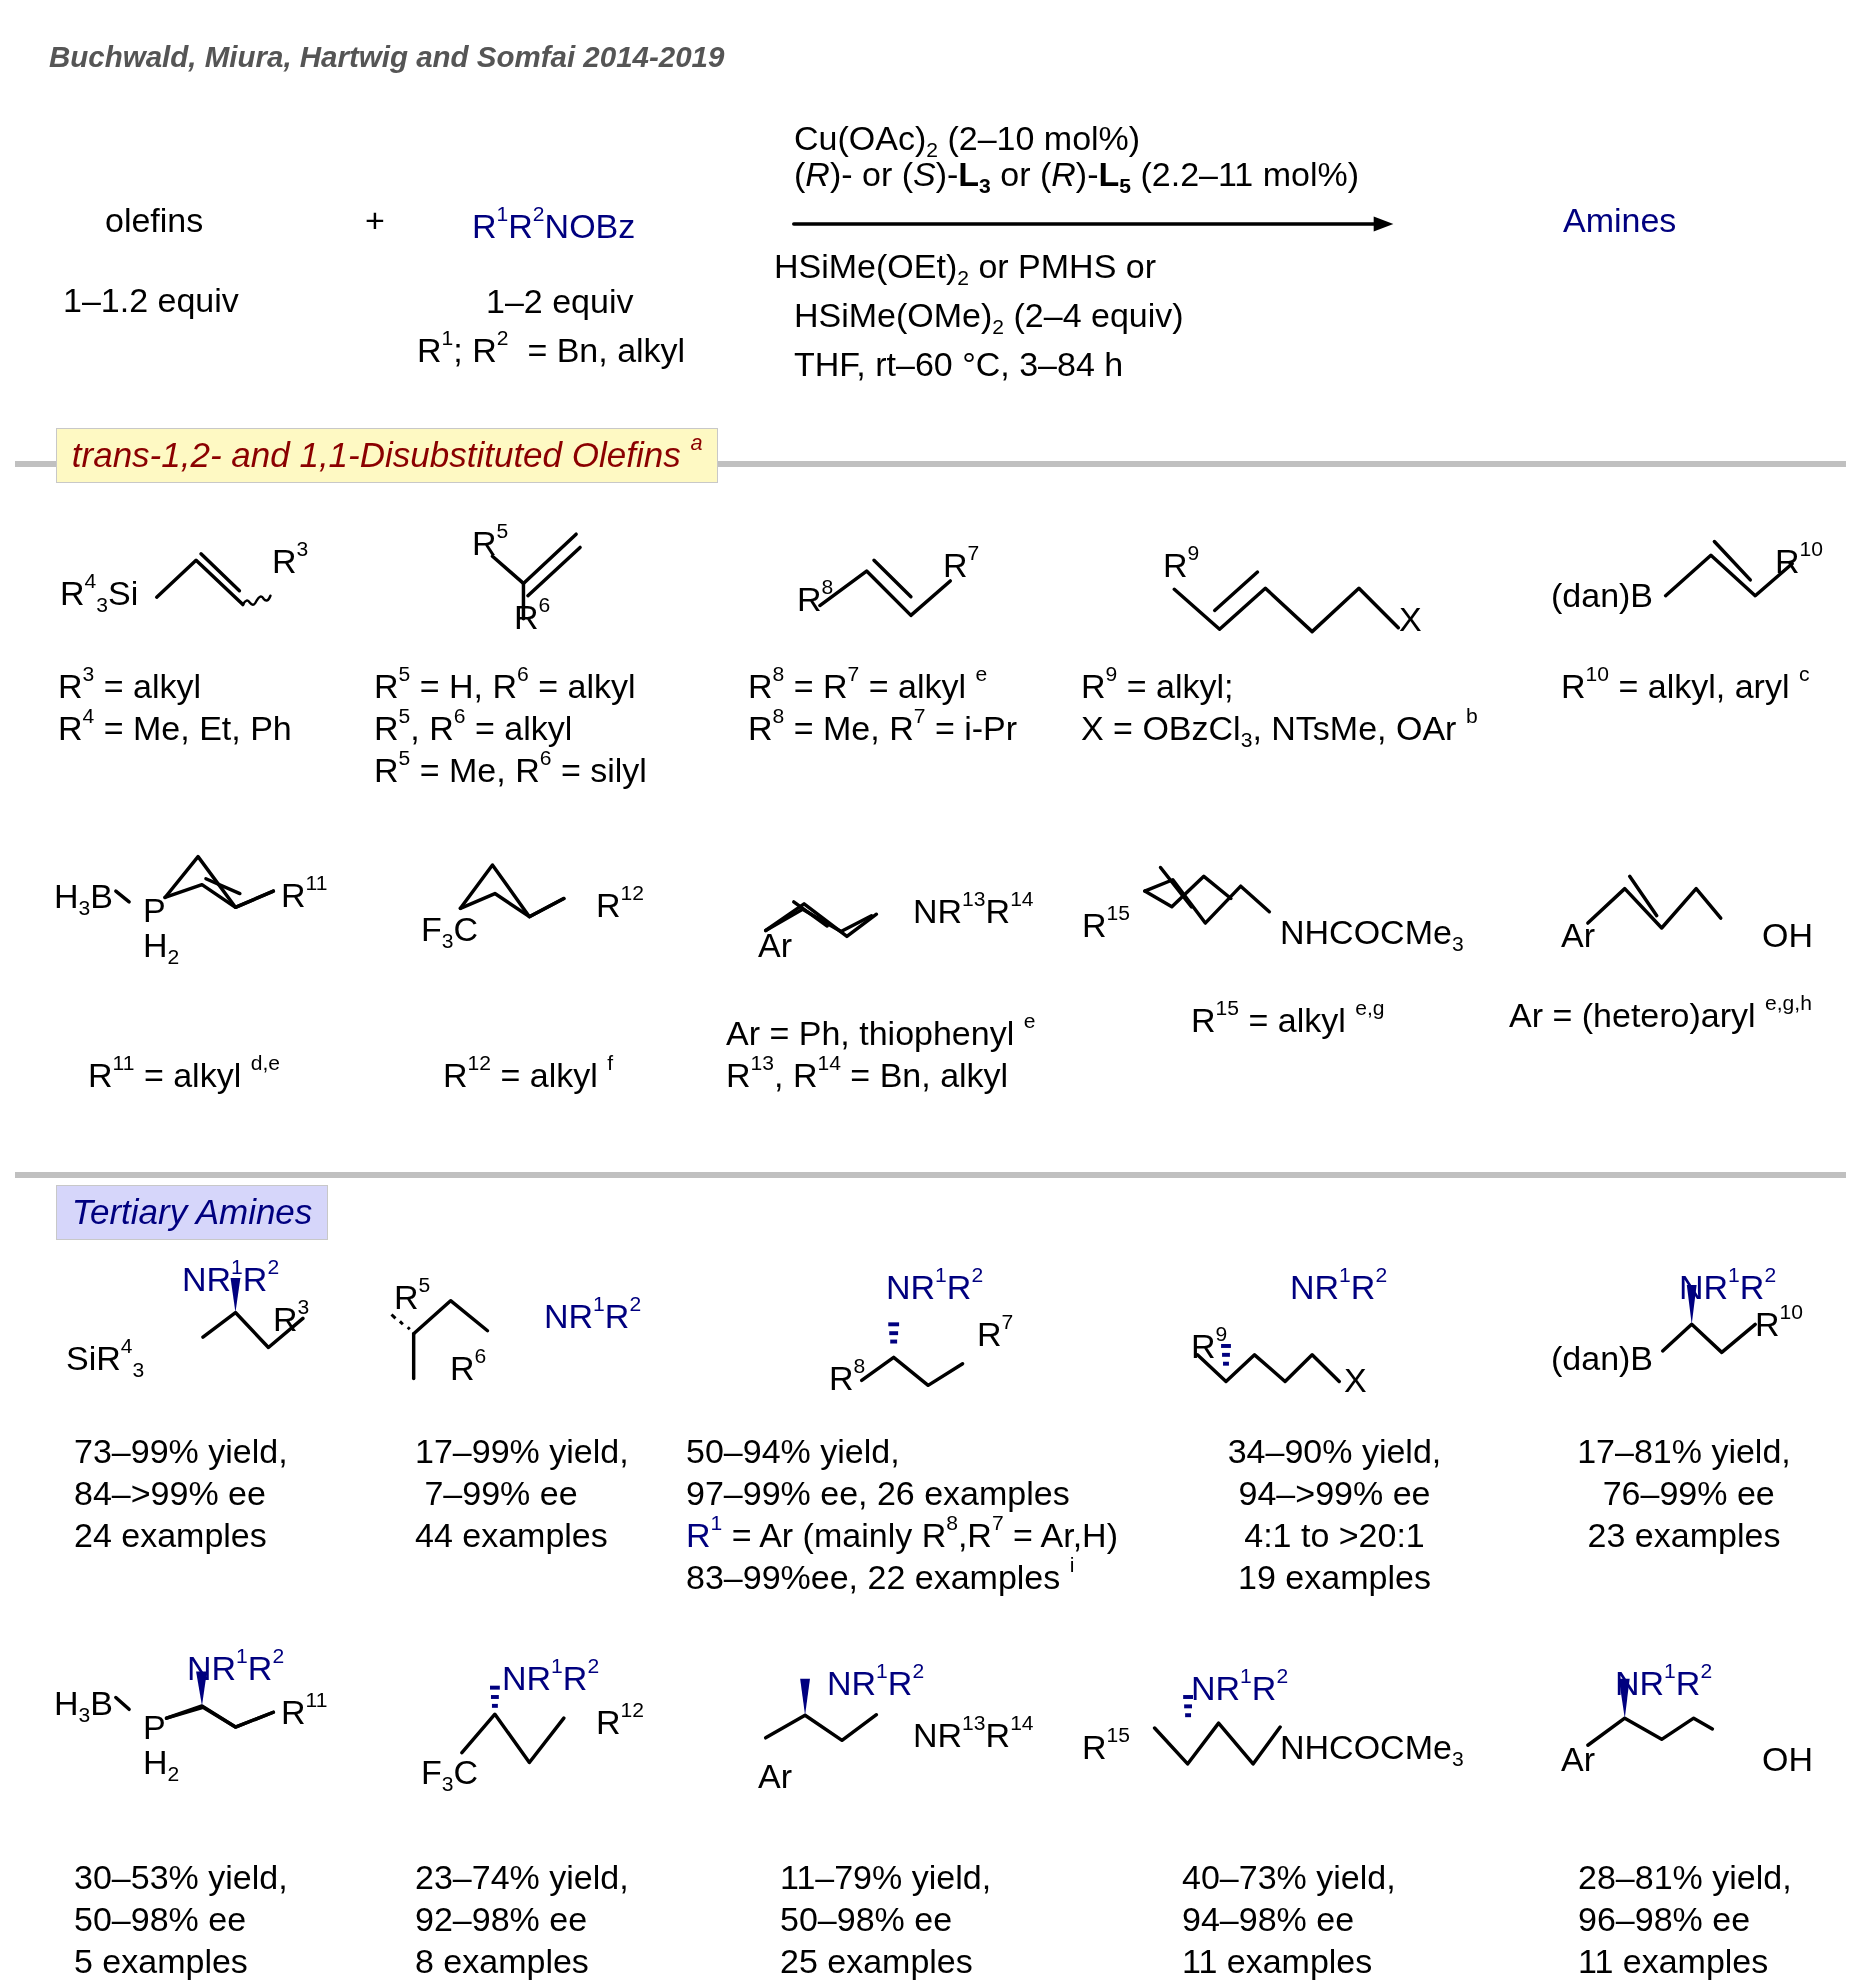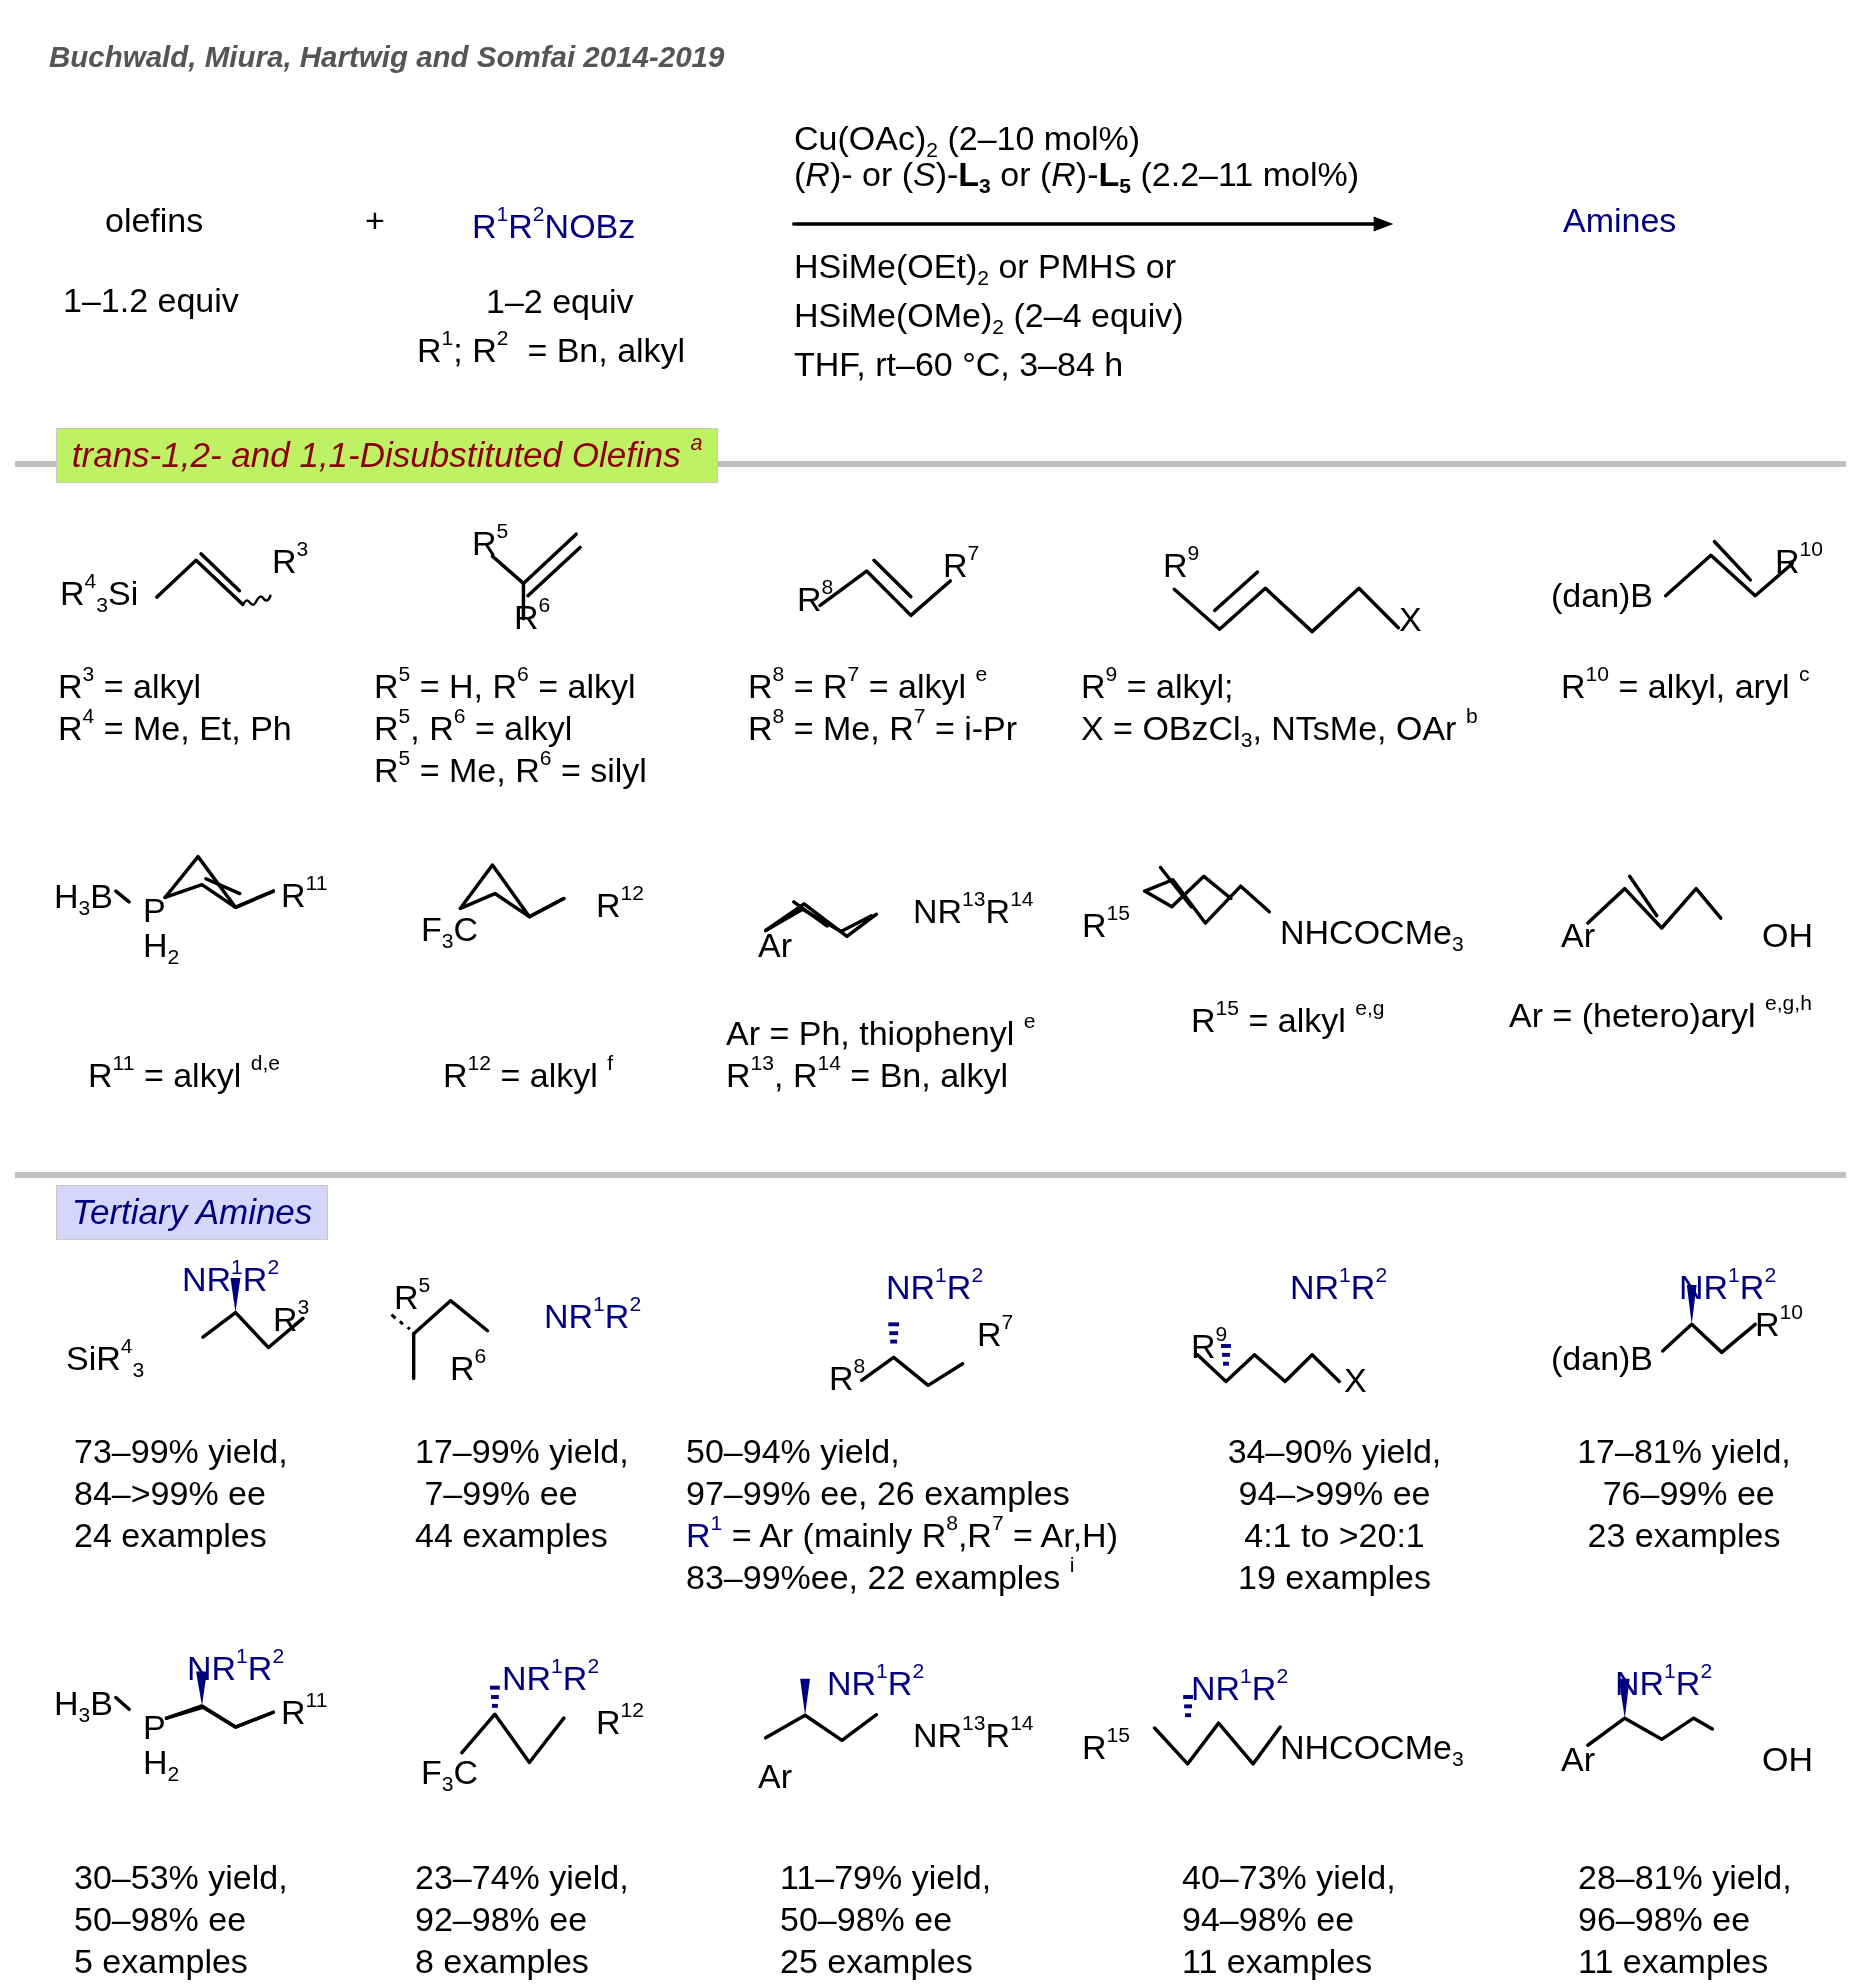--- a/index.html
+++ b/index.html
@@ -8,21 +8,21 @@
   .abs { position: absolute; white-space: nowrap; }
   .t { font-size: 34px; line-height: 1; text-align: center; }
   .blue { color: #00007f; }
   .header-title { font-size: 29.5px; font-weight: bold; font-style: italic; color: #555555; }
   sup, sub { font-size: 0.62em; line-height: 0; }
   sup { vertical-align: 0.8em; }
   sub { vertical-align: -0.35em; }
   .section-bar { position: absolute; left: 14.8px; width: 1831px; height: 5.9px; background: #c0c0c0; }
   .section-label { position: absolute; font-size: 35px; font-style: italic; padding: 5.9px 14.8px 6.9px 14.8px;
                    border: 1.5px solid #c8c8c8; }
-  .label-red { background: #bef264; color: #8b0000; }
+  .label-red { background: #fef9c3; color: #8b0000; }
   .label-blue { background: #d6d6fa; color: #00007f; }
   .center { text-align: center; }
   .struct-text { font-size: 34px; }
   svg { position: absolute; left: 0; top: 0; }
   .line { font-size: 34px; line-height: 42px; }
 </style>
 </head>
 <body>
 
 <div class="abs header-title" style="left:49px; top:40px;">Buchwald, Miura, Hartwig and Somfai 2014-2019</div>
@@ -30,21 +30,21 @@
 <div class="abs t" style="left:105px; top:203px;">olefins</div>
 <div class="abs t" style="left:63px; top:283px;">1–1.2 equiv</div>
 <div class="abs t" style="left:365px; top:203px;">+</div>
 
 <div class="abs t blue" style="left:472px; top:209px;"><span>R</span><sup>1</sup><span>R</span><sup>2</sup><span>NOBz</span></div>
 <div class="abs t" style="left:486px; top:284px;">1–2 equiv</div>
 <div class="abs t" style="left:417px; top:333px;"><span>R</span><sup>1</sup><span>; R</span><sup>2</sup><span style="white-space:pre">  = Bn, alkyl</span></div>
 
 <div class="abs t" style="left:794px; top:121px;"><span>Cu(OAc)</span><sub>2</sub><span> (2–10 mol%)</span></div>
 <div class="abs t" style="left:794px; top:157px;"><span>(</span><i>R</i><span>)- or (</span><i>S</i><span>)-</span><b>L</b><sub><b>3</b></sub><span> or (</span><i>R</i><span>)-</span><b>L</b><sub><b>5</b></sub><span> (2.2–11 mol%)</span></div>
-<div class="abs t" style="left:794px; top:249px;"><span>HSiMe(OEt)</span><sub>2</sub><span> or PMHS or</span></div>
+<div class="abs t" style="left:774px; top:249px;"><span>HSiMe(OEt)</span><sub>2</sub><span> or PMHS or</span></div>
 <div class="abs t" style="left:794px; top:298px;"><span>HSiMe(OMe)</span><sub>2</sub><span> (2–4 equiv)</span></div>
 <div class="abs t" style="left:794px; top:347px;">THF, rt–60 °C, 3–84 h</div>
 
 <div class="abs t blue" style="left:1563px; top:203px;">Amines</div>
 
 <div class="section-bar" style="top:461px;"></div>
 <div class="section-label label-red" style="left:56px; top:428px;"><span>trans-1,2- and 1,1-Disubstituted Olefins</span> <sup>a</sup></div>
 
 <div class="section-bar" style="top:1172px;"></div>
 <div class="section-label label-blue" style="left:56px; top:1185px;">Tertiary Amines</div>

